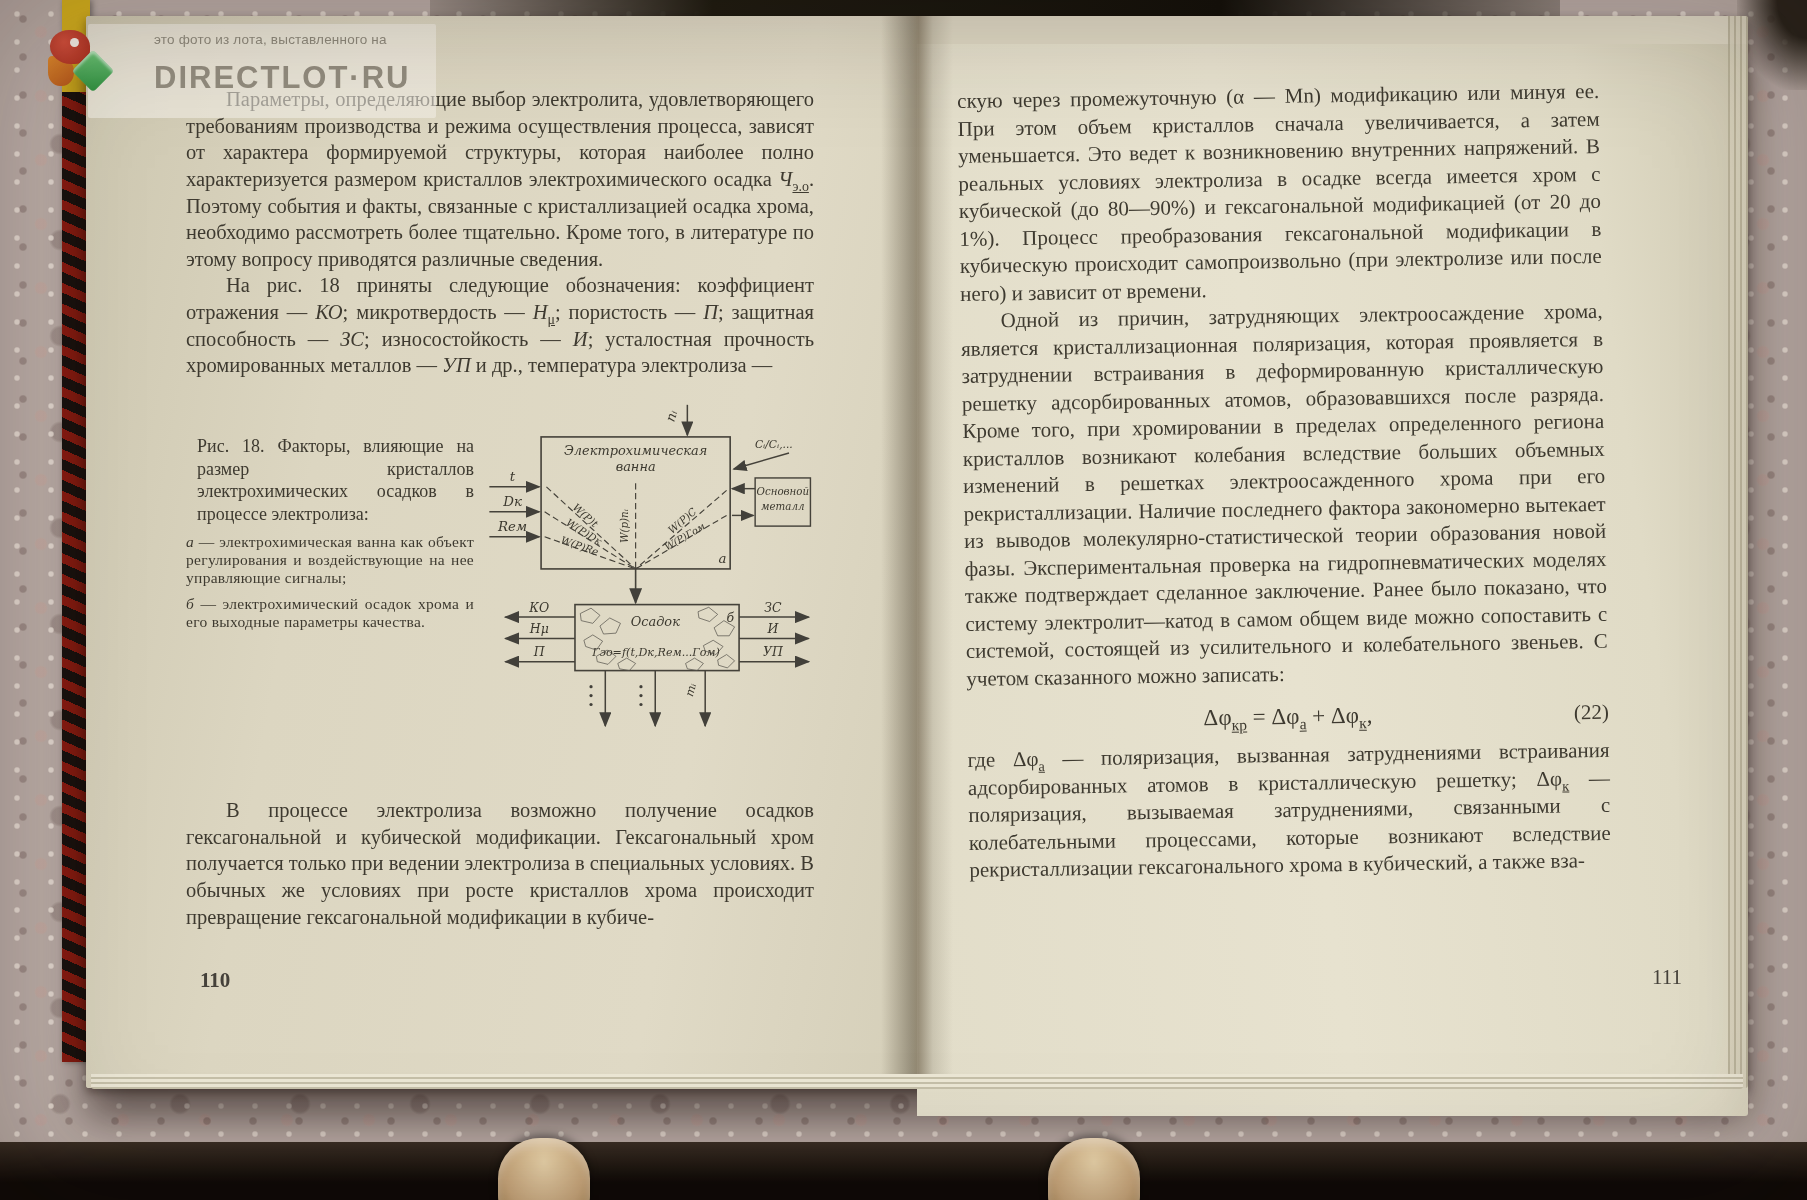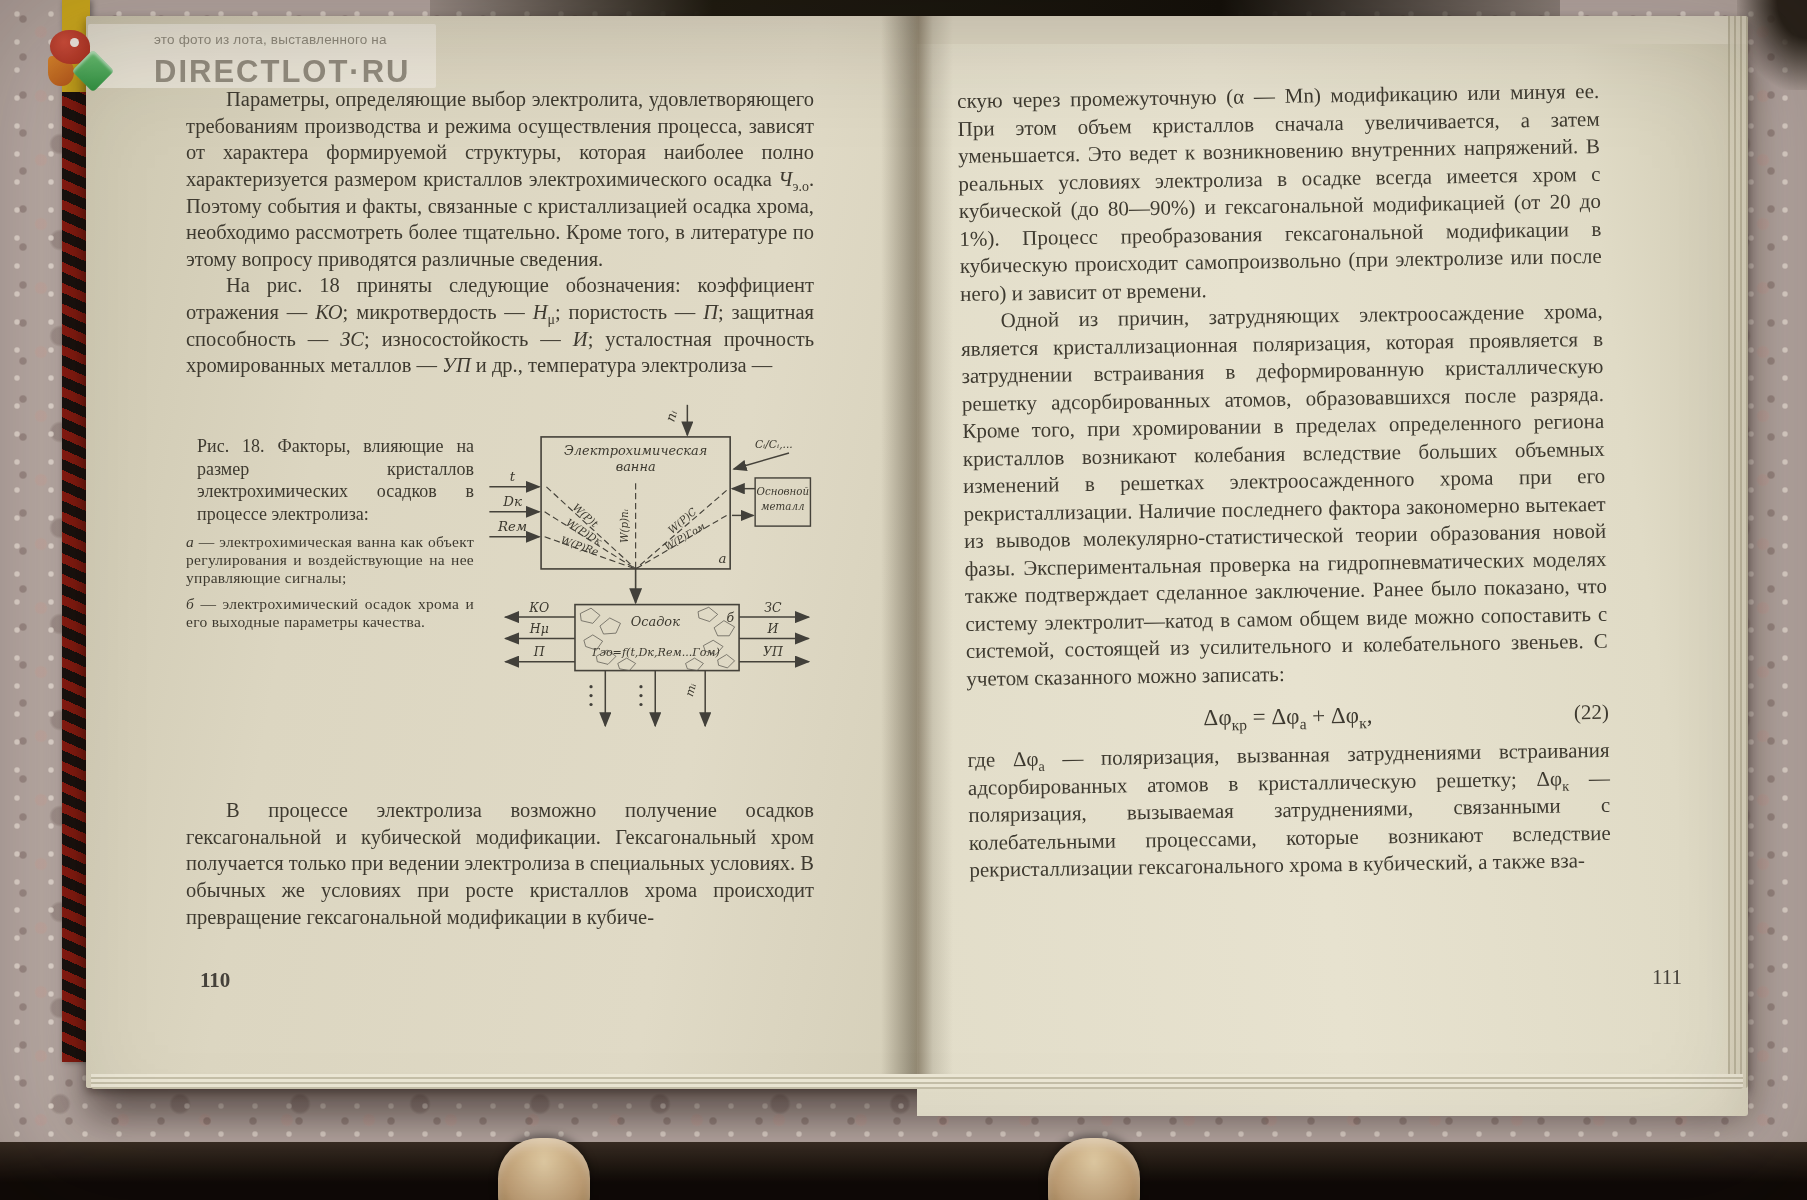--- a/index.html
+++ b/index.html
@@ -56,44 +56,44 @@
     background:repeating-linear-gradient(270deg,#b3ac93 0 2px,#d8d2bc 2px 6px);
     opacity:.8;
   }
   
   .content{position:absolute;color:#3e3a30;}
   .content.cl{left:100px;top:70px;width:628px;}
   .content.cr{left:40px;top:44px;width:642px;transform:rotate(-0.9deg);transform-origin:0 0;}
   .content p{margin:0;text-align:justify;font-size:20.5px;line-height:1.3;}
   .content.cr p{font-size:21px;line-height:1.31;}
   .ind{text-indent:40px;}
-  sub{font-size:68%;line-height:0;}
+  sub{font-size:68%;line-height:0;text-decoration:underline;}
   .pn{position:absolute;font-size:21px;color:#45413a;}
   .pn-left{left:114px;bottom:95px;font-weight:bold;}
   .pn-right{right:66px;bottom:126px;font-family:Liberation Serif, serif;}
   
   .figure{display:flex;gap:10px;margin:22px 0 12px;}
   .figcap{width:288px;padding-top:34px;}
   .figcap .t{font-size:18px;line-height:1.26;text-align:justify;color:#3e3a30;margin-left:11px;}
   .figcap .s{font-size:15.5px;line-height:1.18;text-align:justify;margin-top:7px;letter-spacing:.3px;}
   .figsvg{flex:0 0 auto;}
   svg text{font-family:"DejaVu Serif",serif;font-style:italic;fill:#3c392f;}
   
   .formula-row{display:flex;align-items:baseline;margin:16px 0 12px;}
   .formula{flex:1;text-align:center;font-size:23px;}
   .fnum{width:64px;text-align:right;font-size:21px;}
   
   .wm{
-    position:absolute;left:88px;top:24px;width:348px;height:64px;
+    position:absolute;left:88px;top:24px;width:348px;height:94px;
     background:rgba(246,243,235,.55);border-radius:2px;
     padding:8px 10px 8px 66px;box-sizing:border-box;
     font-family:"Liberation Sans",sans-serif;
   }
   .wm .tag{font-size:13.5px;color:#8d887b;letter-spacing:.2px;}
-  .wm .brand{font-size:31px;font-weight:bold;color:#928c7e;letter-spacing:2px;margin-top:7px;}
+  .wm .brand{font-size:31px;font-weight:bold;color:#928c7e;letter-spacing:2px;margin-top:13px;}
   .mascot{position:absolute;left:-40px;top:6px;width:96px;height:70px;}
   .mascot .head{position:absolute;left:2px;top:0;width:40px;height:34px;background:radial-gradient(circle at 35% 35%,#d4503c,#a52d1e);border-radius:50% 50% 40% 55%;}
   .mascot .eye{position:absolute;left:22px;top:8px;width:9px;height:9px;background:#f4efe5;border-radius:50%;}
   .mascot .wing{position:absolute;left:0px;top:26px;width:26px;height:30px;background:linear-gradient(140deg,#e08a2c,#b2541c);border-radius:20% 70% 60% 60%;}
   .mascot .gem{position:absolute;left:30px;top:26px;width:30px;height:30px;background:linear-gradient(135deg,#6cc276,#2f8f3f);transform:rotate(45deg);border-radius:4px;box-shadow:inset 2px 2px 3px rgba(255,255,255,.5);}
   
   .bottom-band{position:absolute;left:0;right:0;bottom:0;height:58px;background:linear-gradient(180deg,#3a2e24,#0d0906 70%);}
   .thumb{
     position:absolute;bottom:-26px;width:92px;height:88px;border-radius:46% 46% 34% 34%;
     background:radial-gradient(ellipse at 50% 28%,#ecd6ad,#cdab7e 62%,#a2814f);

